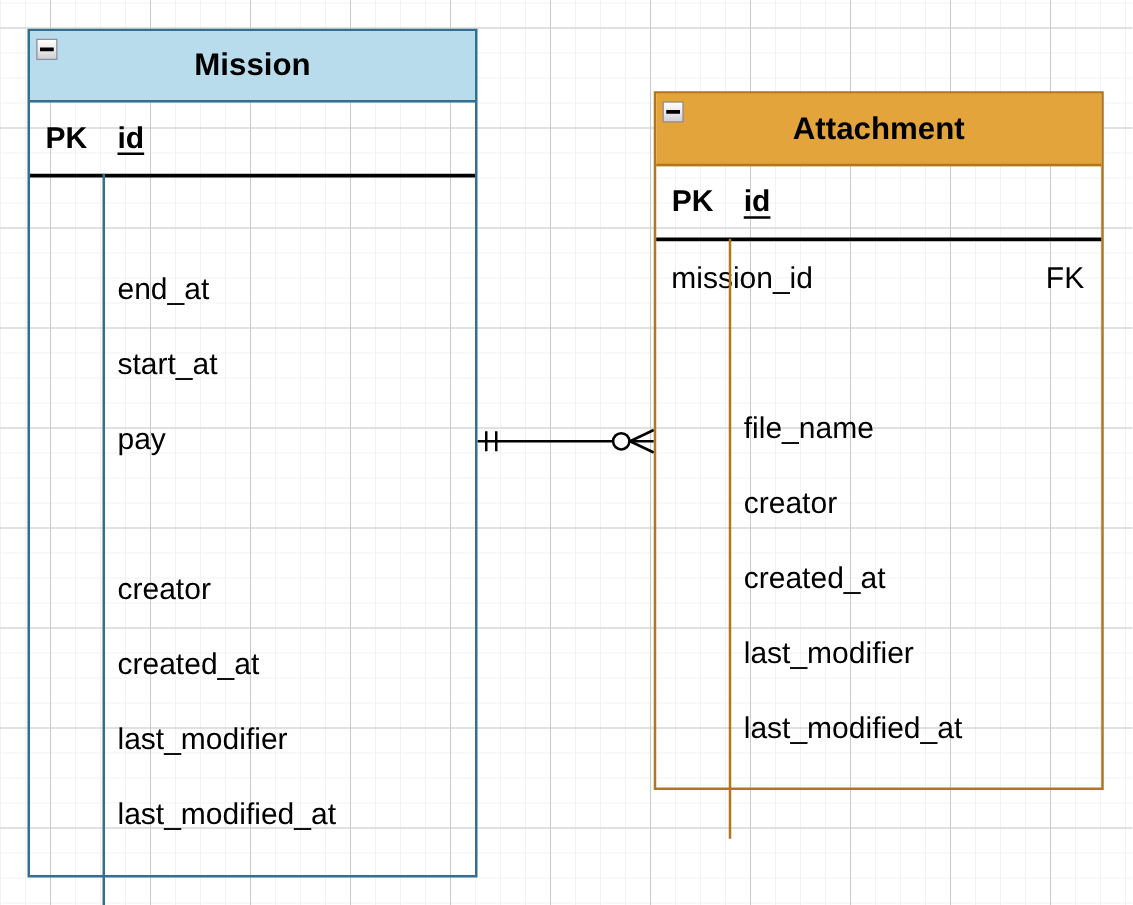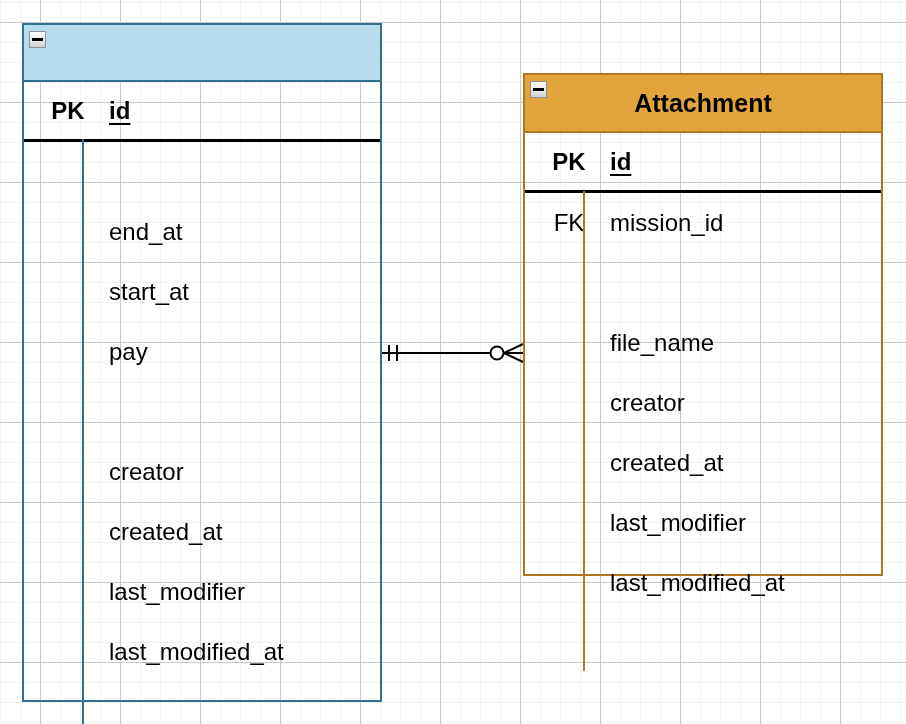--- a/index.html
+++ b/index.html
@@ -23,21 +23,21 @@
 
   .entity {
     position: absolute; box-sizing: border-box;
     background: transparent;
   }
   .entity-mission {
     left: 22px; top: 23px; width: 360px; height: 679px;
     border: 2px solid #336f91;
   }
   .entity-attachment {
-    left: 523px; top: 73px; width: 360px; height: 503px;
+    left: 523px; top: 73px; width: 360px; height: 559px;
     border: 2px solid #b0771f;
   }
   .hdr {
     position: relative; box-sizing: border-box;
     display: flex; align-items: center; justify-content: center;
     font-weight: bold; font-size: 25px;
   }
   .entity-mission .hdr {
     height: 57px; background: #b9dcec; border-bottom: 2px solid #336f91;
   }
@@ -48,21 +48,21 @@
     position: absolute; left: 5px; top: 6px; width: 17px; height: 17px;
     box-sizing: border-box; border: 1px solid #8f8f99;
     background: linear-gradient(180deg, #fdfdfd 0%, #e9e9ec 55%, #cfcfd4 100%);
     display: flex; align-items: center; justify-content: center;
     cursor: pointer;
   }
   .minus-glyph { display: block; width: 11px; height: 3px; background: #000; }
 
   .rows { position: relative; }
   .row {
-    display: flex; height: 60px; box-sizing: border-box; align-items: stretch; padding-left: 15px;
+    display: flex; height: 60px; box-sizing: border-box; align-items: stretch;
   }
   .row.pk-row { border-bottom: 3px solid #000; font-weight: bold; }
   .cell { display: flex; align-items: center; font-size: 24px; }
   .cell.key { flex: 0 0 58px; width: 58px; justify-content: center; }
   .cell.field { flex: 1; padding-left: 12px; }
   .pk-row .cell.field {
     text-decoration: underline;
     text-decoration-thickness: 2px;
     text-underline-offset: 4px;
   }
@@ -89,20 +89,21 @@
         <line x1="504" y1="353" x2="523" y2="362"></line>
       </g>
     </g>
   </svg>
 
   <div class="entity entity-mission">
     <div class="hdr">
       <div class="collapse-btn">
         <span class="minus-glyph"></span>
       </div>
+      <span class="title">Mission</span>
     </div>
     <div class="rows">
       <div class="col-divider"></div>
       <div class="row pk-row">
         <div class="cell key">PK</div>
         <div class="cell field">id</div>
       </div>
       <div class="row">
         <div class="cell key"></div>
       </div>
@@ -147,22 +148,22 @@
       </div>
       <span class="title">Attachment</span>
     </div>
     <div class="rows">
       <div class="col-divider"></div>
       <div class="row pk-row">
         <div class="cell key">PK</div>
         <div class="cell field">id</div>
       </div>
       <div class="row">
+        <div class="cell field">mission_id</div>
         <div class="cell key">FK</div>
-        <div class="cell field">mission_id</div>
       </div>
       <div class="row">
         <div class="cell key"></div>
       </div>
       <div class="row">
         <div class="cell key"></div>
         <div class="cell field">file_name</div>
       </div>
       <div class="row">
         <div class="cell key"></div>

